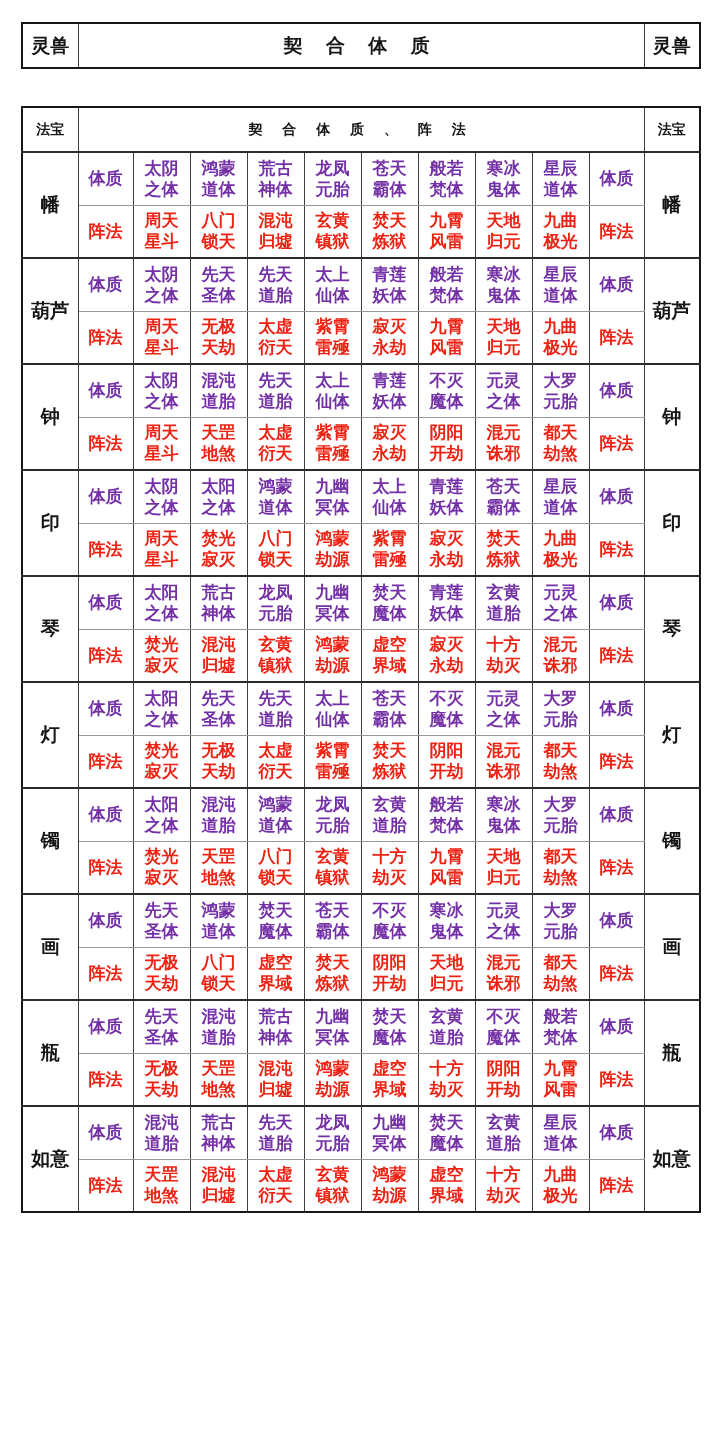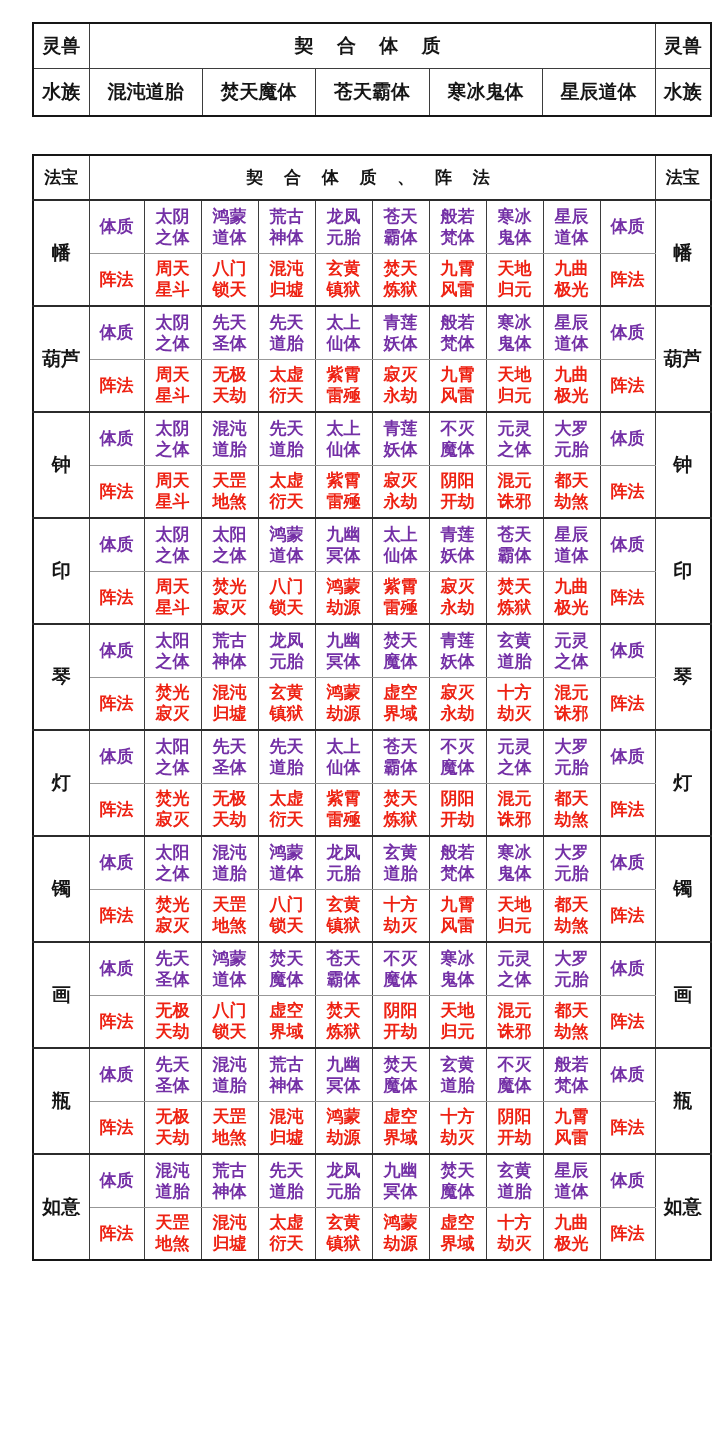--- a/index.html
+++ b/index.html
@@ -2,21 +2,21 @@
 <html style="--phys-color: #7430A6; --form-color: #EE2213; --body-color: #151515;"><head>
 <meta charset="utf-8">
 <style>
   * { box-sizing: border-box; }
   html, body { margin: 0; padding: 0; }
   body {
     width: 720px; height: 1431px;
     background: #ffffff;
     font-family: "Liberation Sans", sans-serif;
   }
-  .page { padding: 22px 21px 0 32px; }
+  .page { padding: 22px 21px 0 21px; }
 
   table.grid {
     border-collapse: collapse;
     table-layout: fixed;
     width: 678px;
     border: 2px solid #161616;
     background: #ffffff;
   }
   table.grid td {
     border: 1px solid #3d3d3d;
@@ -34,21 +34,21 @@
     height: 48px;
     font-size: 19px;
     border-top-color: #8e8e8e;
     border-bottom-color: #8e8e8e;
   }
   .t1 tr.hdr td { height: 45px; }
   .t1 td.span-header { letter-spacing: 9px; }
 
   
   .t2 td { font-size: 17px; }
-  .t2 tr.hdr td { height: 45px; font-size: 17px; }
+  .t2 tr.hdr td { height: 45px; font-size: 14px; }
   .t2 td.span-header { letter-spacing: 8px; }
   .t2 tr.phys td, .t2 tr.form td { height: 53px; }
   .t2 td.name { font-size: 19px; }
   .t2 td.val { line-height: 21px; white-space: pre-line; }
   .t2 td.phys-c { color: var(--phys-color, #7430A6); }
   .t2 td.form-c { color: var(--form-color, #EE2213); }
   .t2 tr.phys td:not(.name) { border-bottom-color: #979797; }
   .t2 tr.phys td { border-top-width: 2px; border-top-color: #2b2b2b; }
   .t2 tr.hdr td { border-bottom-width: 2px; border-bottom-color: #2b2b2b; }
 </style>
@@ -66,29 +66,20 @@
         <col style="width:113px">
         <col style="width:113px">
       <col style="width:56px">
     </colgroup>
     <tbody>
       <tr class="hdr">
         <td>灵兽</td>
         <td class="span-header" colspan="5">契 合 体 质</td>
         <td>灵兽</td>
       </tr>
-        <tr>
-    <td>水族</td>
-    <td>混沌道胎</td>
-    <td>焚天魔体</td>
-    <td>苍天霸体</td>
-    <td>寒冰鬼体</td>
-    <td>星辰道体</td>
-    <td>水族</td>
-  </tr>
       </tbody>
   </table>
 
   <table class="grid t2">
     <colgroup>
       <col style="width:56px">
         <col style="width:55px">
       <col style="width:57px">
         <col style="width:57px">
         <col style="width:57px">

